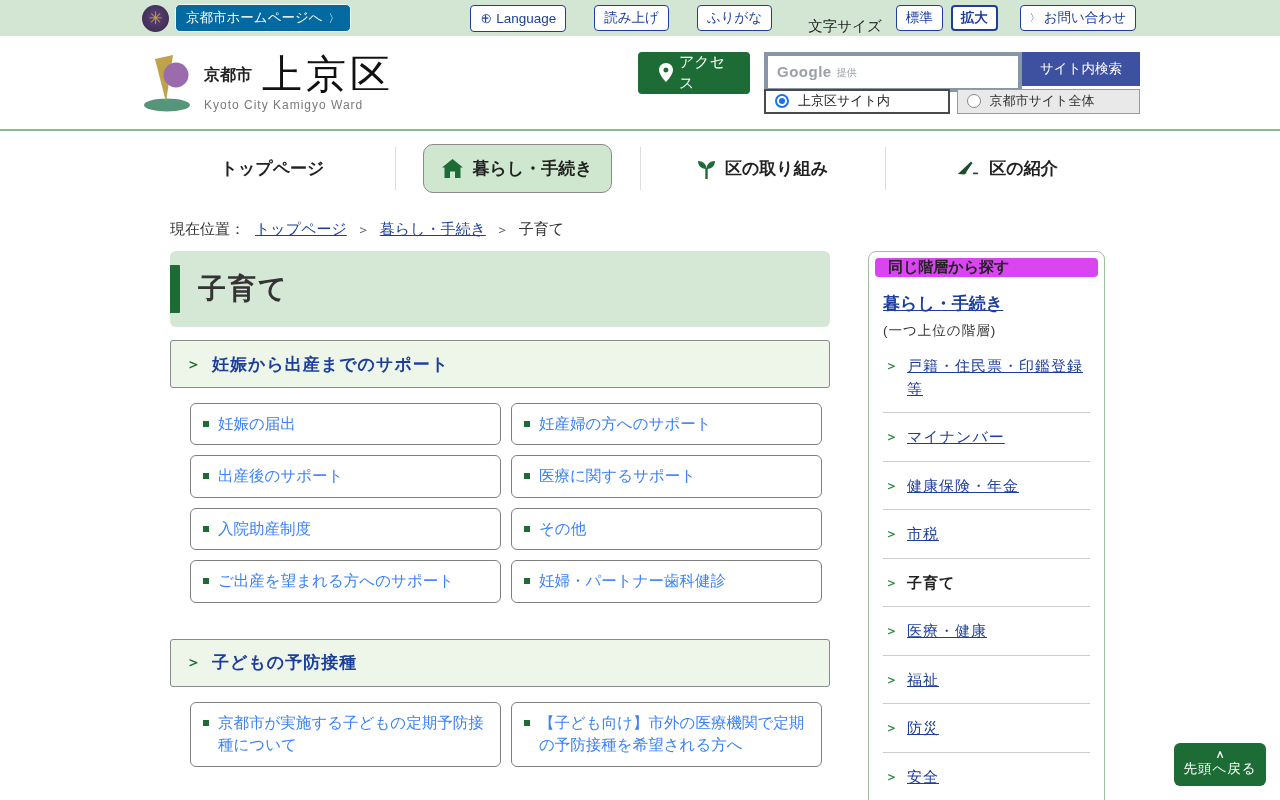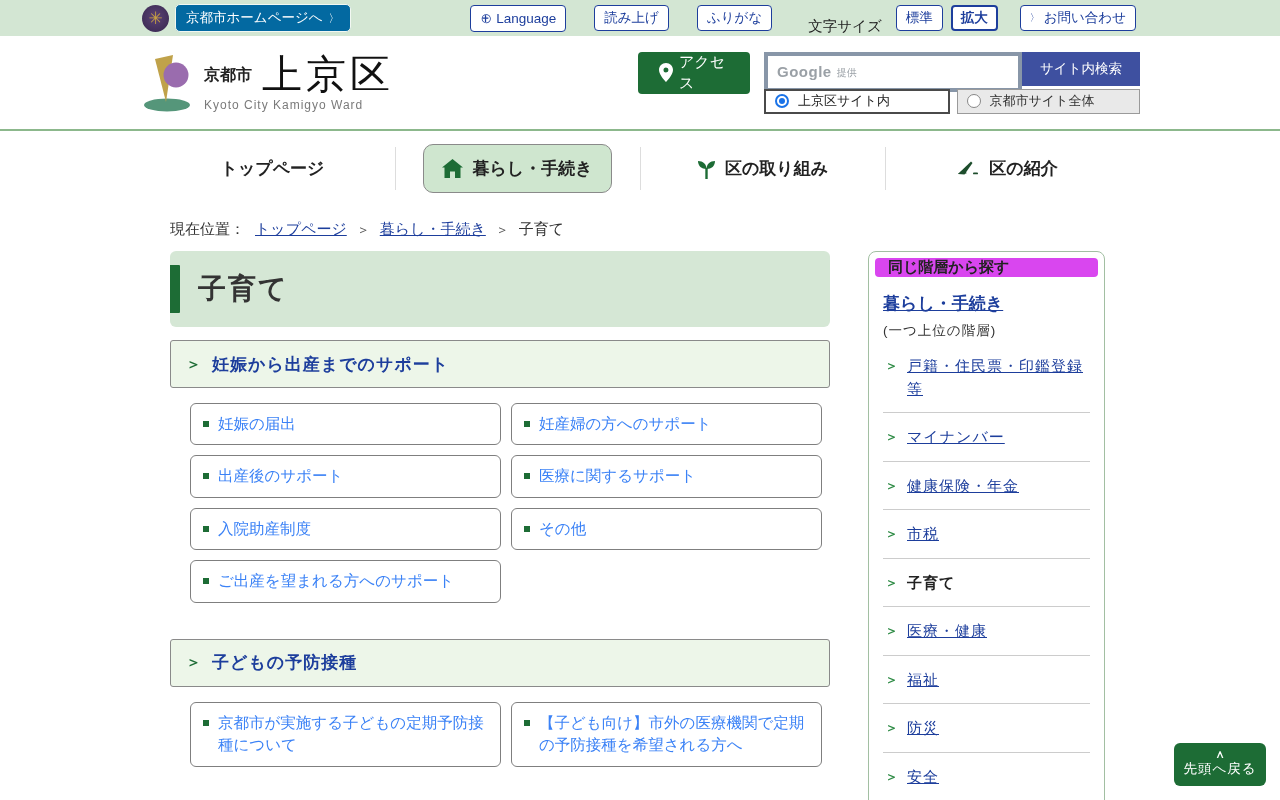--- a/index.html
+++ b/index.html
@@ -251,20 +251,24 @@
           <span class="bullet"></span>
           <span class="lbl">その他</span>
         </a>
 
         <a class="link-box">
           <span class="bullet"></span>
           <span class="lbl">ご出産を望まれる方へのサポート</span>
         </a>
 
 
+        <a class="link-box">
+          <span class="bullet"></span>
+          <span class="lbl">妊婦・パートナー歯科健診</span>
+        </a>
       </div>
 
     <div class="sec-head">
       <span class="sec-chev">＞</span>
       <span class="sec-title">子どもの予防接種</span>
     </div>
     <div class="link-grid">
 
         <a class="link-box">
           <span class="bullet"></span>

